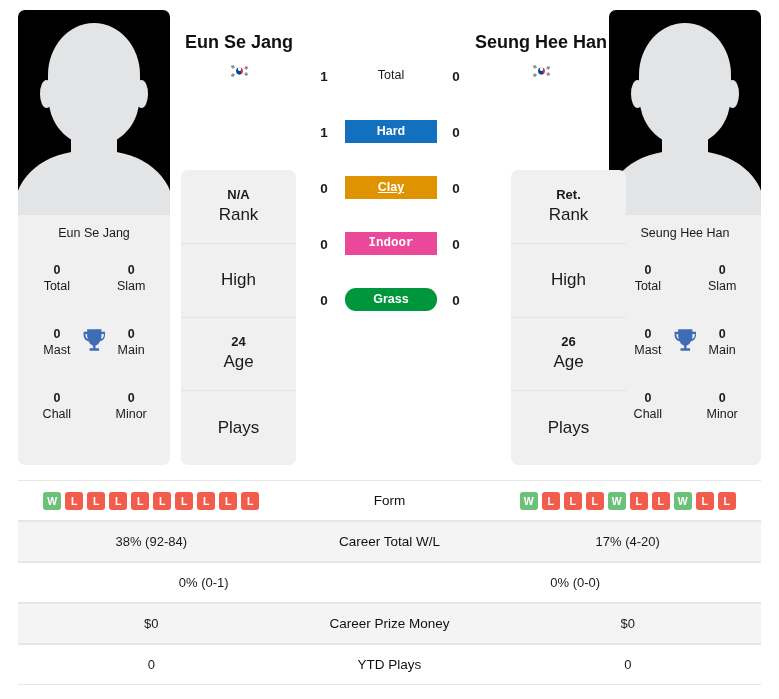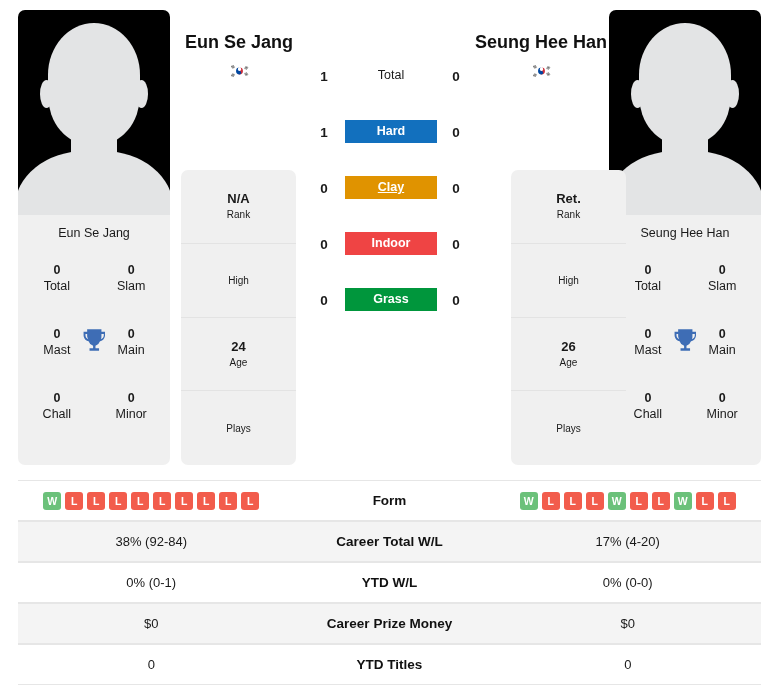--- a/index.html
+++ b/index.html
@@ -142,21 +142,21 @@
     justify-content: center;
     line-height: 1.3;
     border-bottom: 1px solid #e3e3e3;
   }
   .stat-cell:last-child { border-bottom: none; }
   .stat-cell .val {
     font-size: 13px;
     font-weight: bold;
   }
   .stat-cell .lbl {
-    font-size: 10px;
+    font-size: 17px;
     font-weight: normal;
   }
 
   
   .name-header {
     position: absolute;
     top: 30px;
     width: 150px;
     text-align: center;
   }
@@ -237,21 +237,21 @@
     align-items: center;
     justify-content: center;
     font-size: 13px;
     color: #1a1a1a;
     gap: 4px;
   }
   .st-center {
     width: 210px;
     text-align: center;
     font-size: 13.5px;
-    font-weight: bold;
+    font-weight: normal;
     color: #111;
   }
   .form-badges {
     display: flex;
     gap: 4px;
   }
   .badge {
     width: 18px;
     height: 18px;
     border-radius: 3px;
@@ -405,26 +405,26 @@
         <div class="h2h-surface" style="background: rgb(18, 112, 190);">Hard</div>
         <div class="h2h-score r">0</div>
       </div>
       <div class="h2h-row">
         <div class="h2h-score l">0</div>
         <div class="h2h-surface" style="background: rgb(224, 147, 0); text-decoration: underline;">Clay</div>
         <div class="h2h-score r">0</div>
       </div>
       <div class="h2h-row">
         <div class="h2h-score l">0</div>
-        <div class="h2h-surface" style="background: #ef4444;">Indoor</div>
+        <div class="h2h-surface" style="background: #ec4899; font-family: Liberation Mono, monospace;">Indoor</div>
         <div class="h2h-score r">0</div>
       </div>
       <div class="h2h-row">
         <div class="h2h-score l">0</div>
-        <div class="h2h-surface" style="background: rgb(0, 150, 60);">Grass</div>
+        <div class="h2h-surface" style="background: rgb(0, 150, 60); border-radius: 11px;">Grass</div>
         <div class="h2h-score r">0</div>
       </div>
     </div>
 
   <div class="stat-card left">
     <div class="stat-cell">
       <span class="val">N/A</span>
       <span class="lbl">Rank</span>
     </div>
     <div class="stat-cell">
@@ -492,28 +492,27 @@
   </div>
 
   <div class="st-row shaded">
     <div class="st-left">38% (92-84)</div>
     <div class="st-center">Career Total W/L</div>
     <div class="st-right">17% (4-20)</div>
   </div>
 
   <div class="st-row plain">
     <div class="st-left">0% (0-1)</div>
-    <div class="st-center">YTD W/L</div>
     <div class="st-right">0% (0-0)</div>
   </div>
 
   <div class="st-row shaded">
     <div class="st-left">$0</div>
     <div class="st-center">Career Prize Money</div>
     <div class="st-right">$0</div>
   </div>
 
   <div class="st-row plain">
     <div class="st-left">0</div>
-    <div class="st-center">YTD Titles</div>
+    <div class="st-center">YTD Plays</div>
     <div class="st-right">0</div>
   </div>
 </div>
 
 </body></html>

